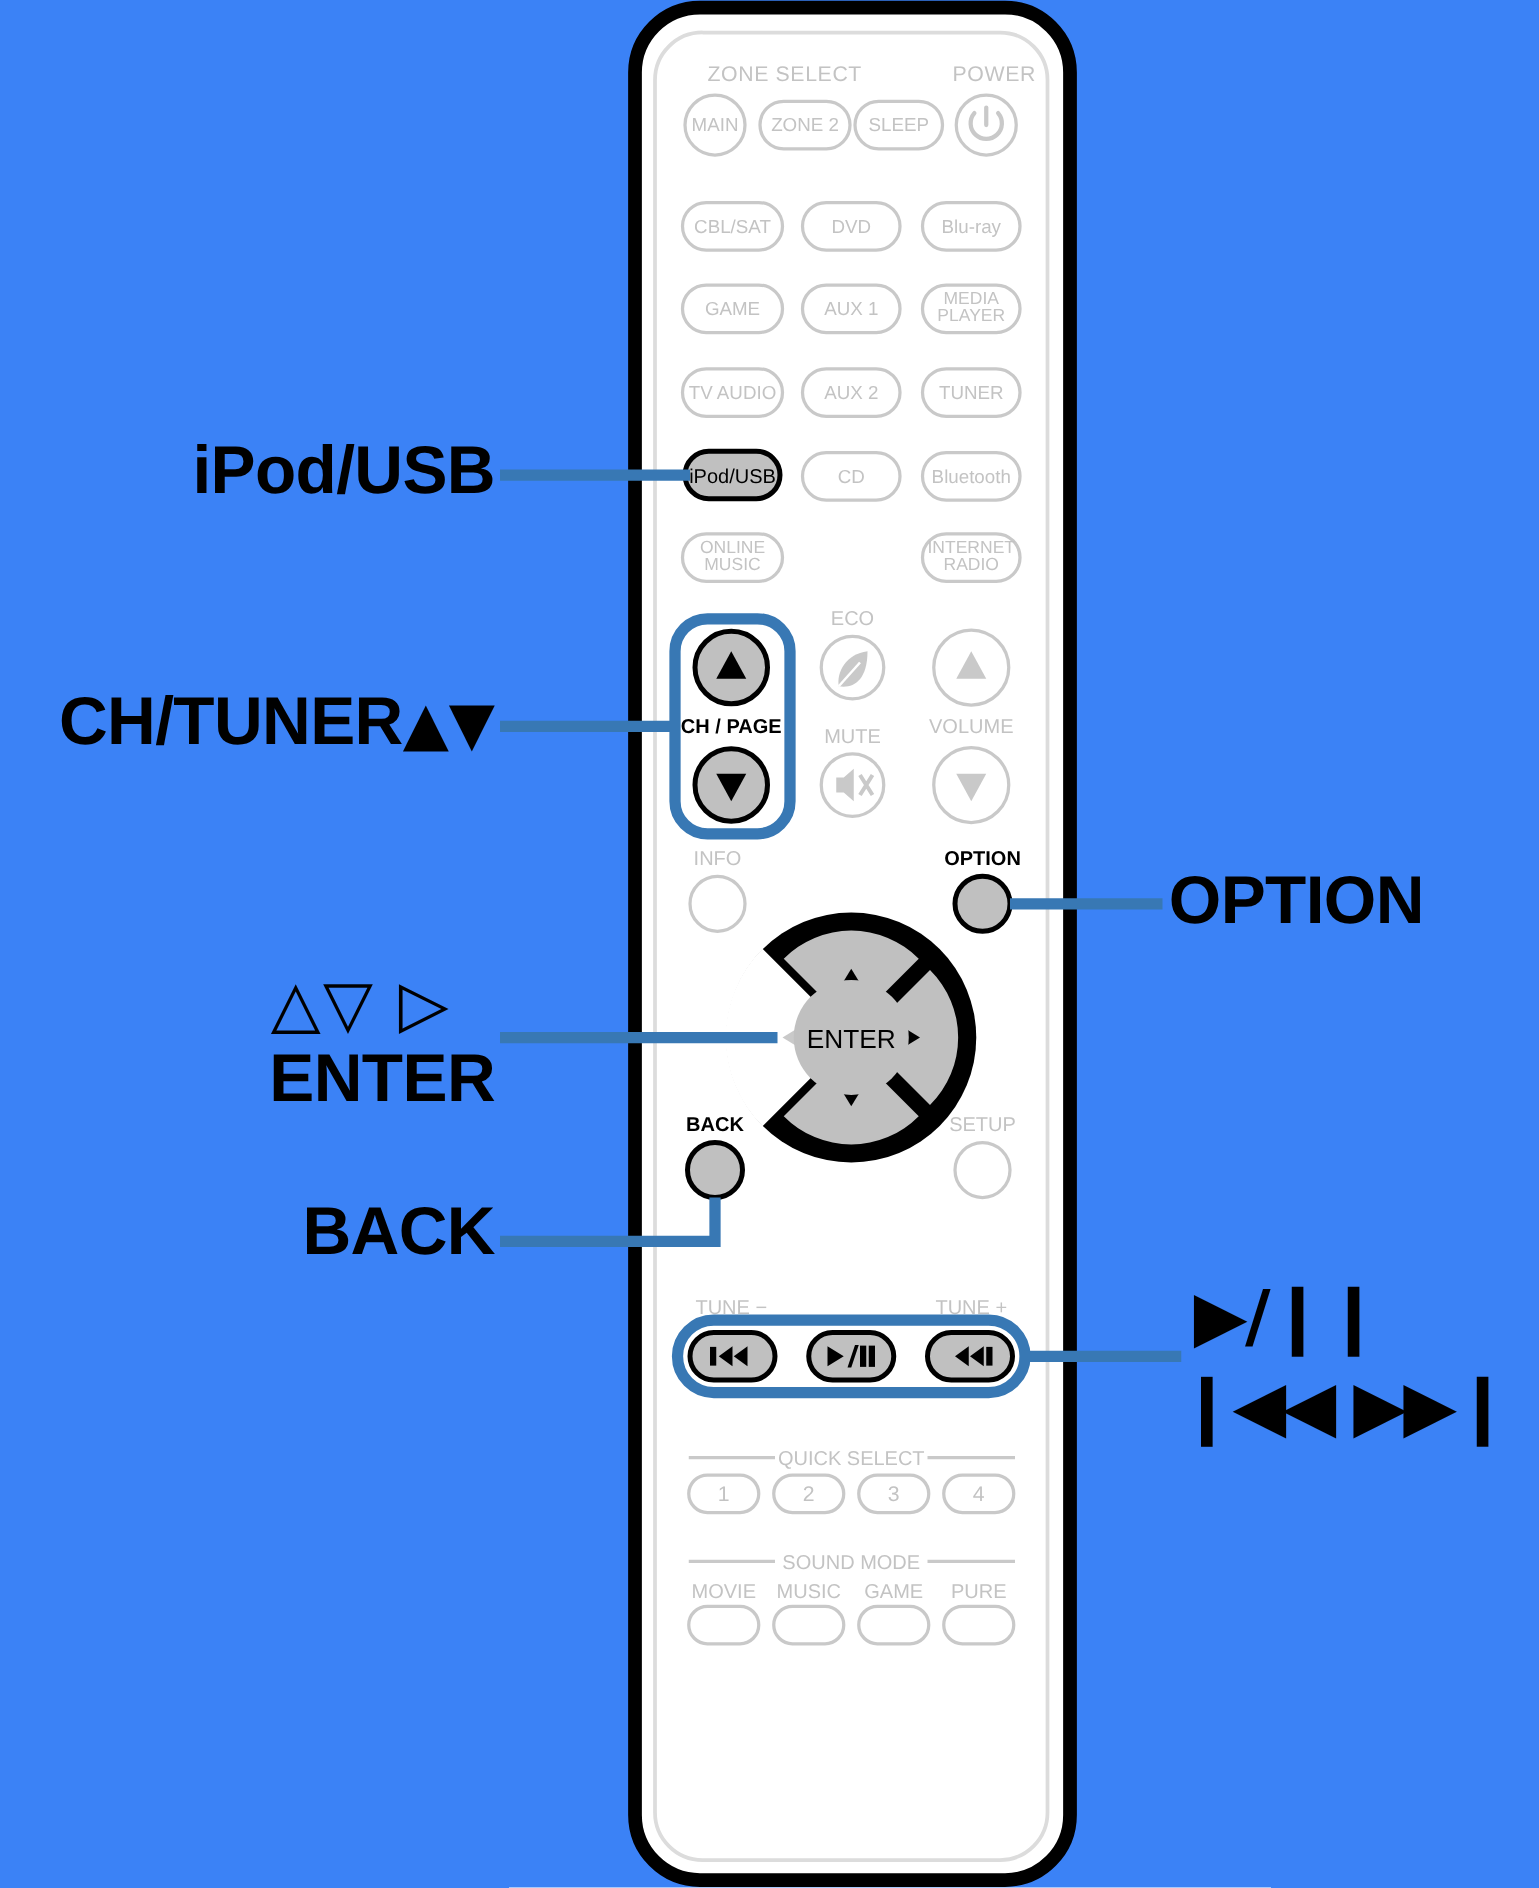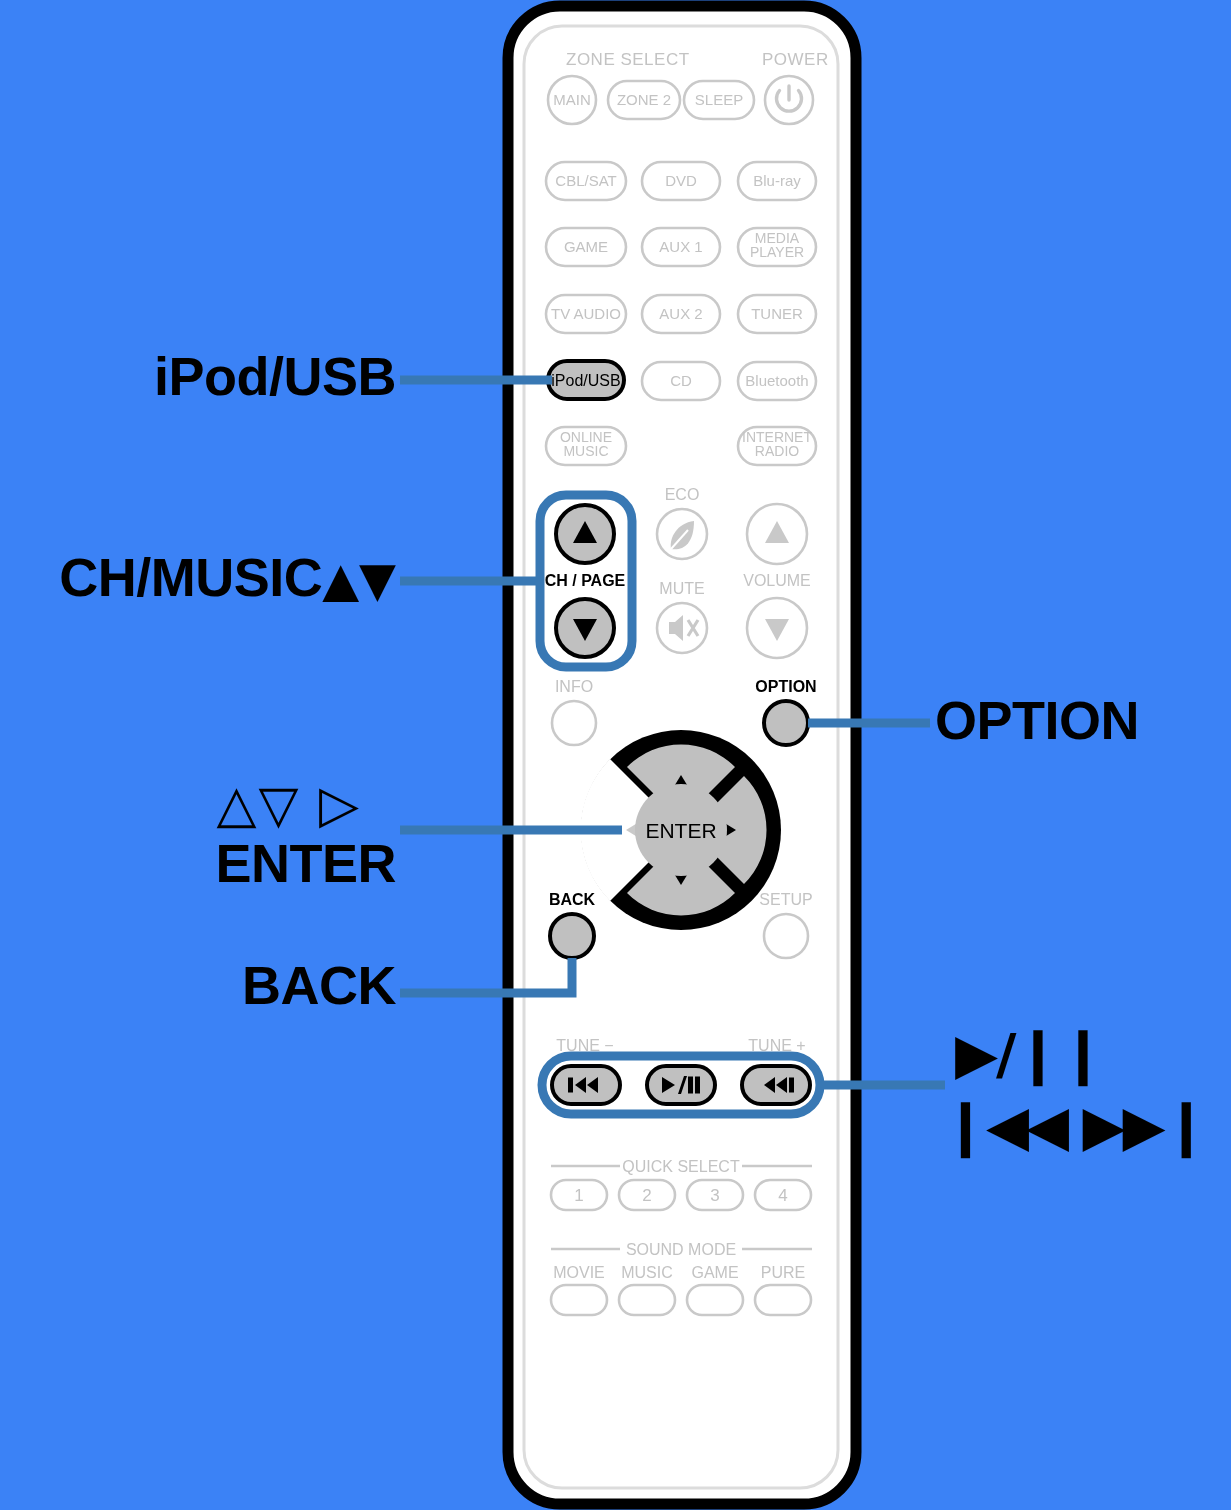--- a/index.html
+++ b/index.html
@@ -259,21 +259,21 @@
     <line class="blue" x1="808" y1="723" x2="930" y2="723"></line>
 
     <rect class="bluebox" x="542" y="1056" width="278" height="58" rx="29"></rect>
     <line class="blue" x1="820" y1="1085" x2="945" y2="1085"></line>
   </g>
 
 </svg>
 
 <div class="cl l" style="right:835px;top:349px;font-size:54px;">iPod/USB</div>
 
-<div class="cl l" style="right:835px;top:550px;font-size:54px;"><span>CH/MUSIC</span><span style="font-family:'DejaVu Sans',sans-serif;font-size:48px;letter-spacing:0px;">▲▼</span></div>
+<div class="cl l" style="right:835px;top:550px;font-size:54px;"><span>CH/TUNER</span><span style="font-family:'DejaVu Sans',sans-serif;font-size:48px;letter-spacing:0px;">▲▼</span></div>
 
 <div class="tri-row" style="right:870px;top:778px;font-size:52px;letter-spacing:2px;">△▽ ▷</div>
 <div class="cl l" style="right:835px;top:836px;font-size:54px;">ENTER</div>
 
 <div class="cl l" style="right:835px;top:958px;font-size:54px;">BACK</div>
 
 <div class="cl r" style="left:935px;top:693px;font-size:54px;">OPTION</div>
 
 <div class="tri-row" style="left:955px;top:1026px;font-size:56px;font-weight:bold;letter-spacing:-2px;">▶/❙❙</div>
 <div class="tri-row" style="left:942px;top:1098px;font-size:56px;font-weight:bold;letter-spacing:-3px;">❙◀◀ ▶▶❙</div>

